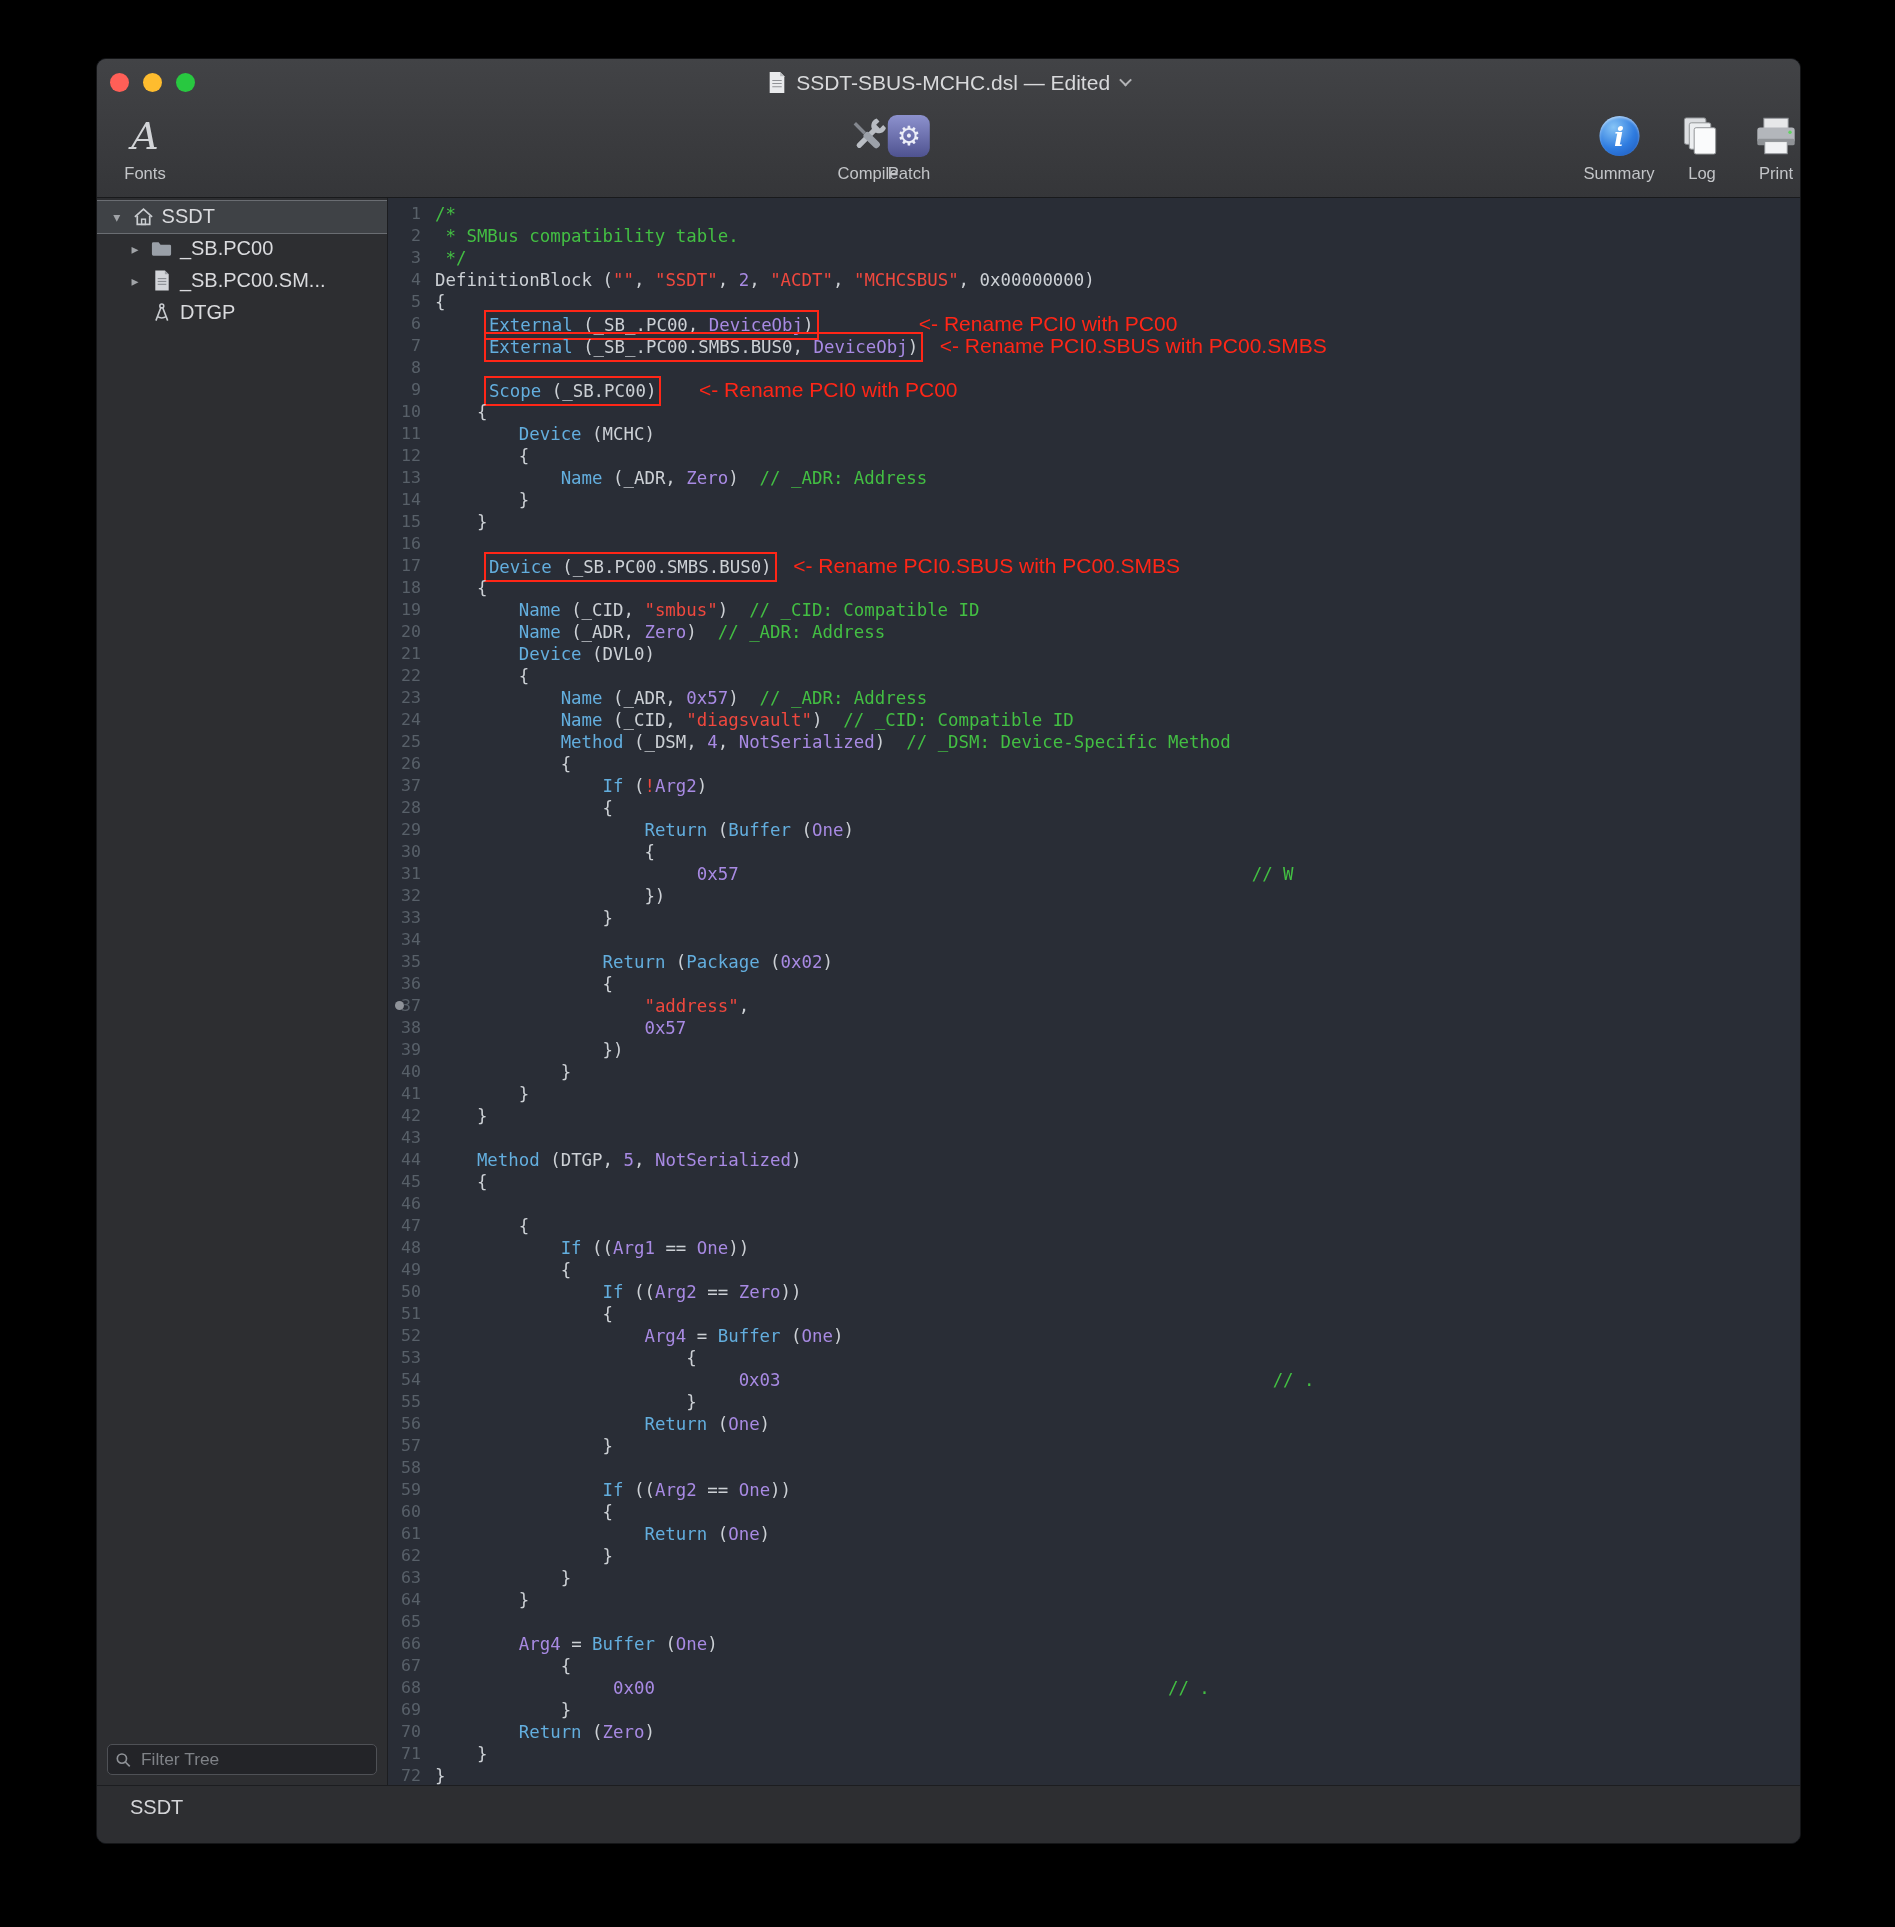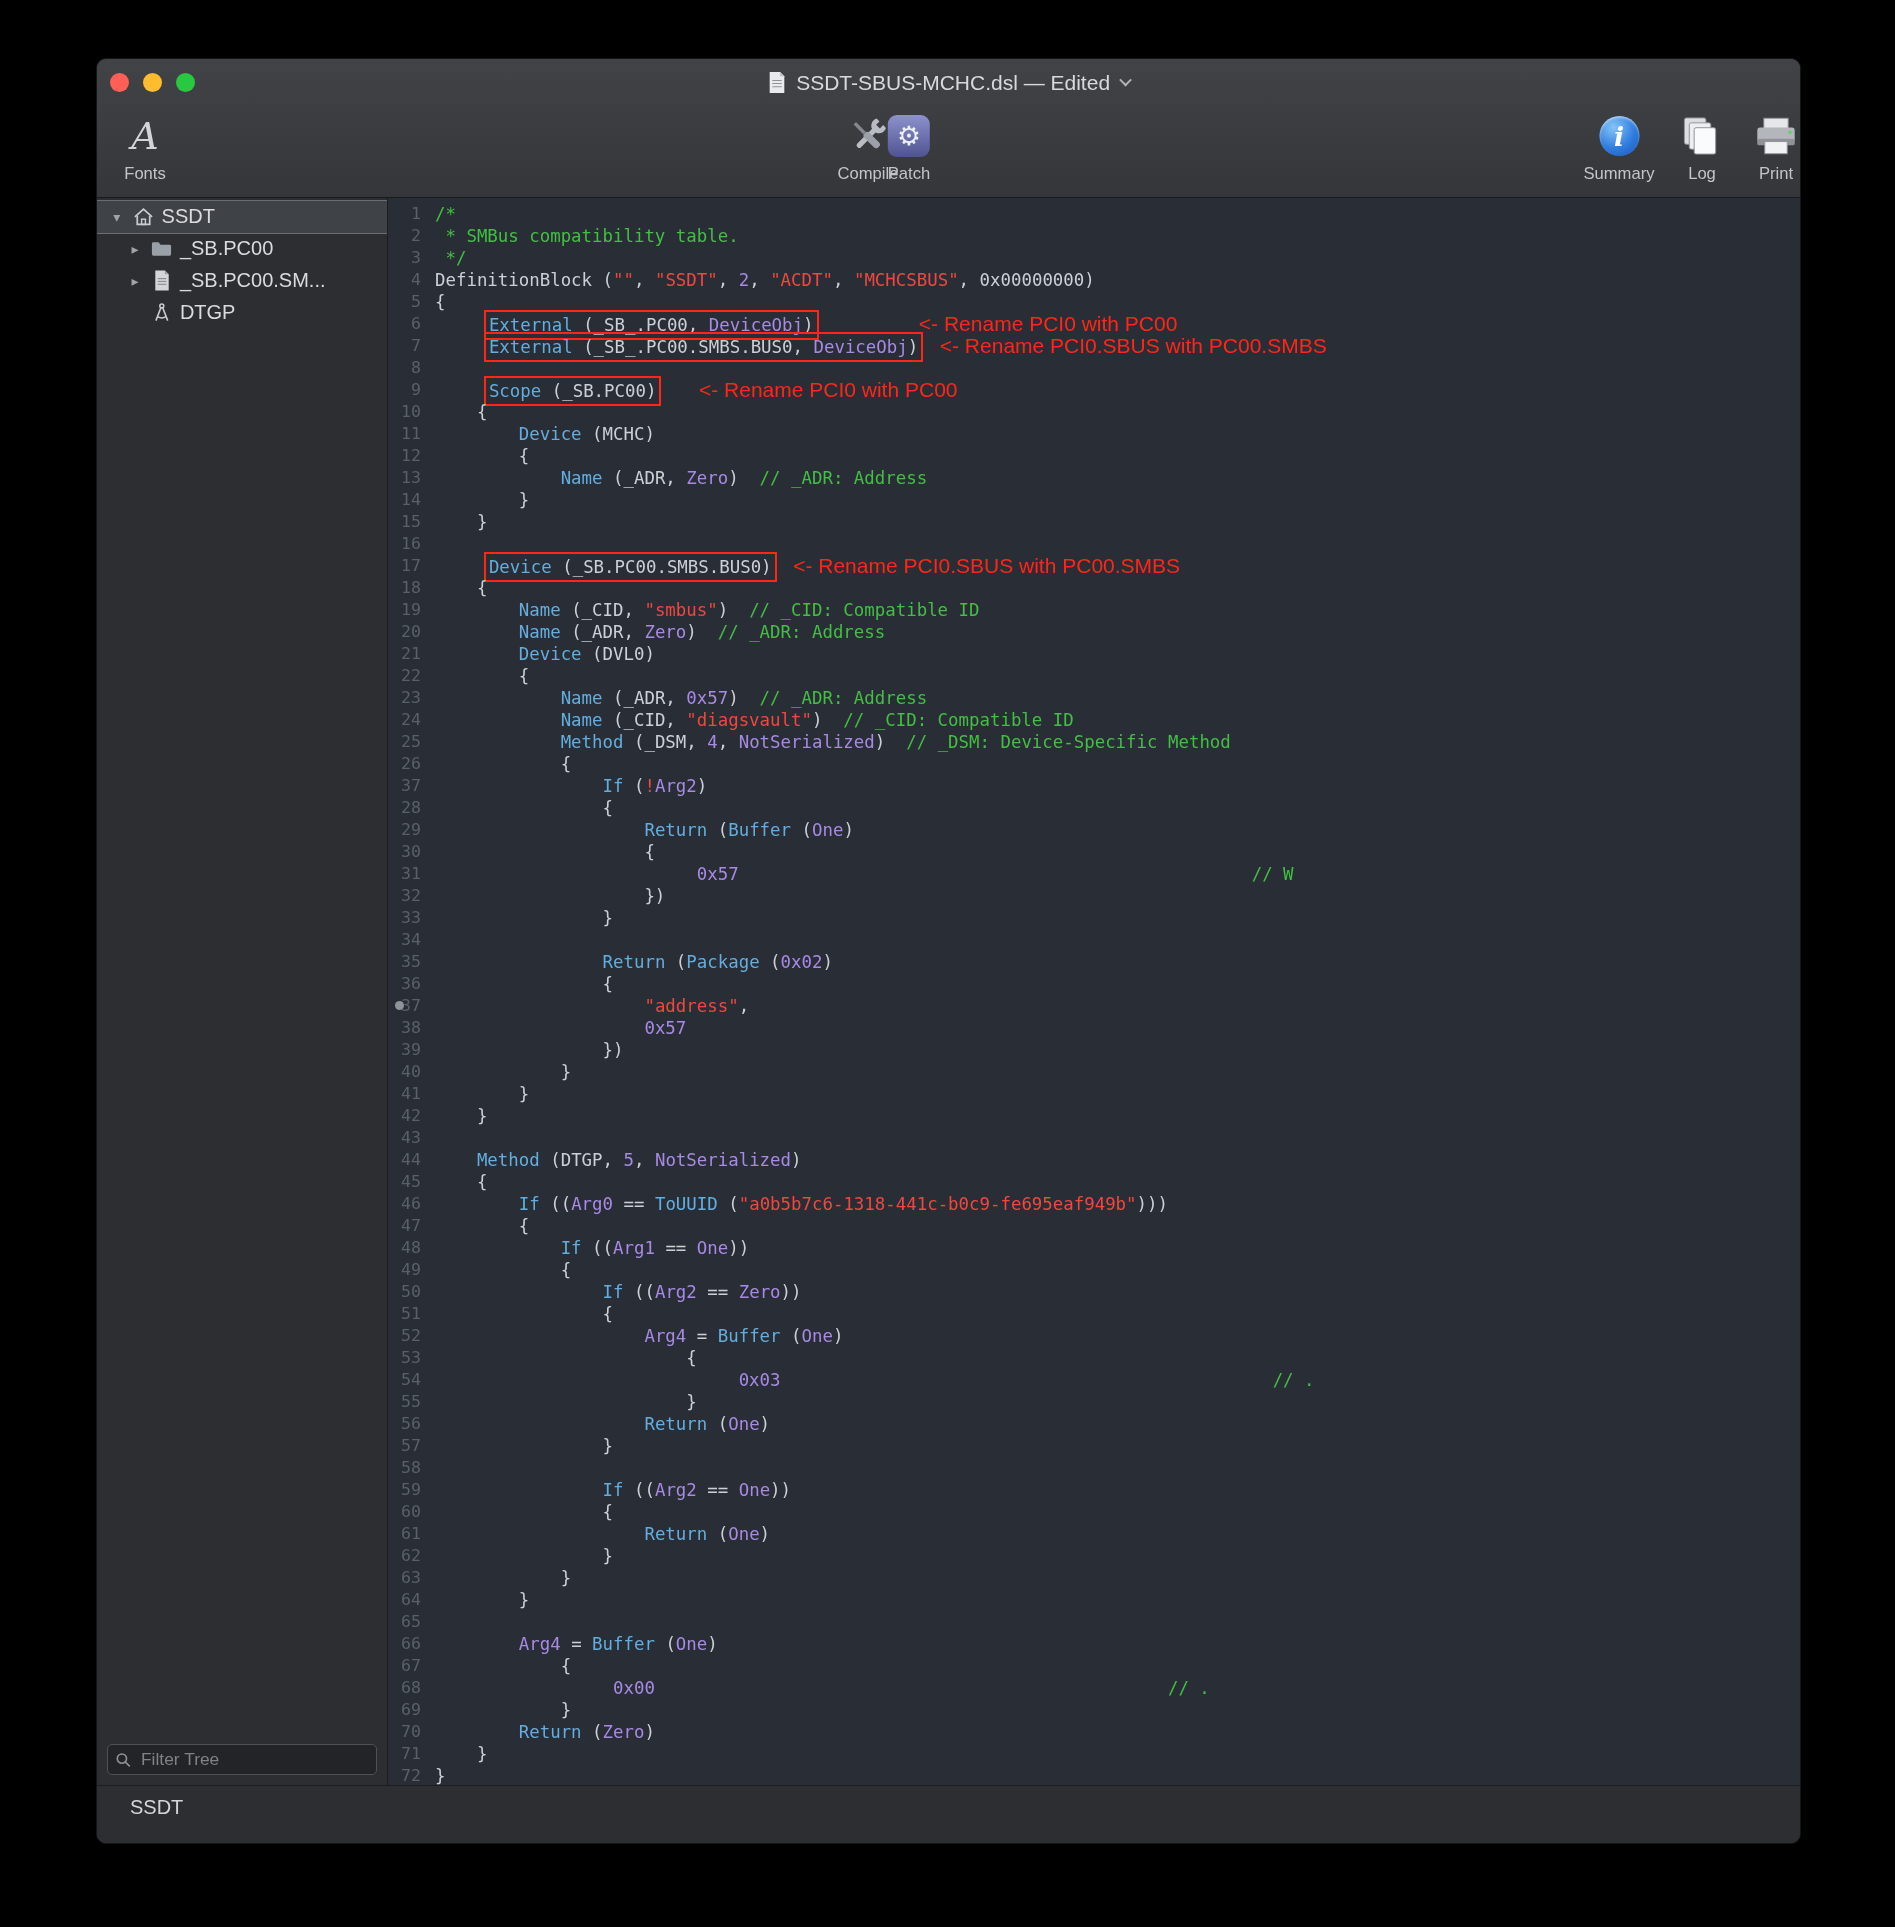--- a/index.html
+++ b/index.html
@@ -392,21 +392,20 @@
           <div class="cl">
             <span class="ln">44</span>
             <span class="lc"><span class="tok-p">    </span><span class="tok-k">Method</span><span class="tok-p"> (DTGP, </span><span class="tok-d">5</span><span class="tok-p">, </span><span class="tok-d">NotSerialized</span><span class="tok-p">)</span></span>
           </div>
           <div class="cl">
             <span class="ln">45</span>
             <span class="lc"><span class="tok-p">    {</span></span>
           </div>
           <div class="cl">
             <span class="ln">46</span>
-            <span class="lc"><span class="tok-p">        </span><span class="tok-k">If</span><span class="tok-p"> ((</span><span class="tok-d">Arg0</span><span class="tok-p"> == </span><span class="tok-k">ToUUID</span><span class="tok-p"> (</span><span class="tok-s">"a0b5b7c6-1318-441c-b0c9-fe695eaf949b"</span><span class="tok-p">)))</span></span>
           </div>
           <div class="cl">
             <span class="ln">47</span>
             <span class="lc"><span class="tok-p">        {</span></span>
           </div>
           <div class="cl">
             <span class="ln">48</span>
             <span class="lc"><span class="tok-p">            </span><span class="tok-k">If</span><span class="tok-p"> ((</span><span class="tok-d">Arg1</span><span class="tok-p"> == </span><span class="tok-d">One</span><span class="tok-p">))</span></span>
           </div>
           <div class="cl">

